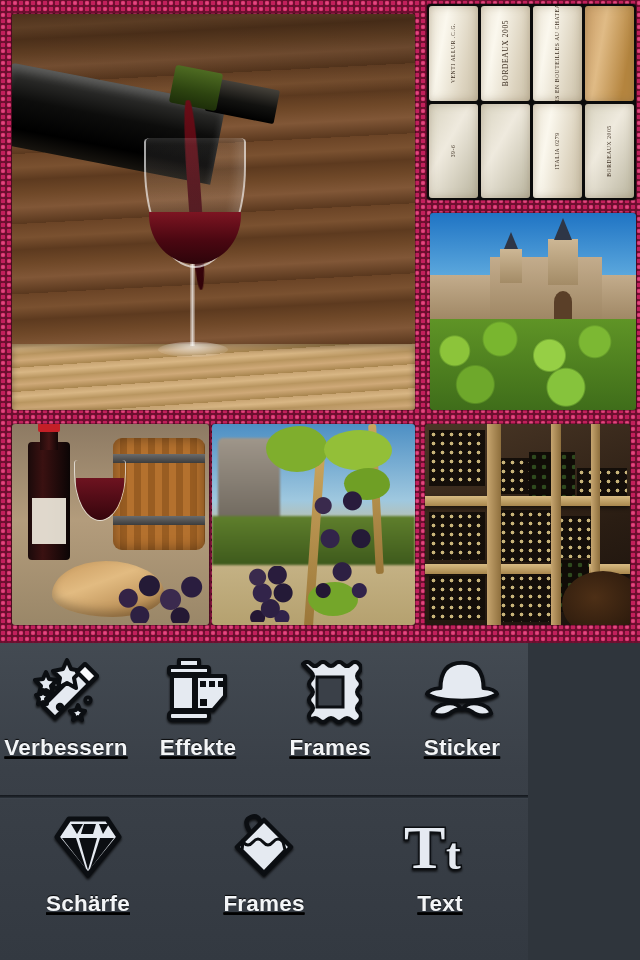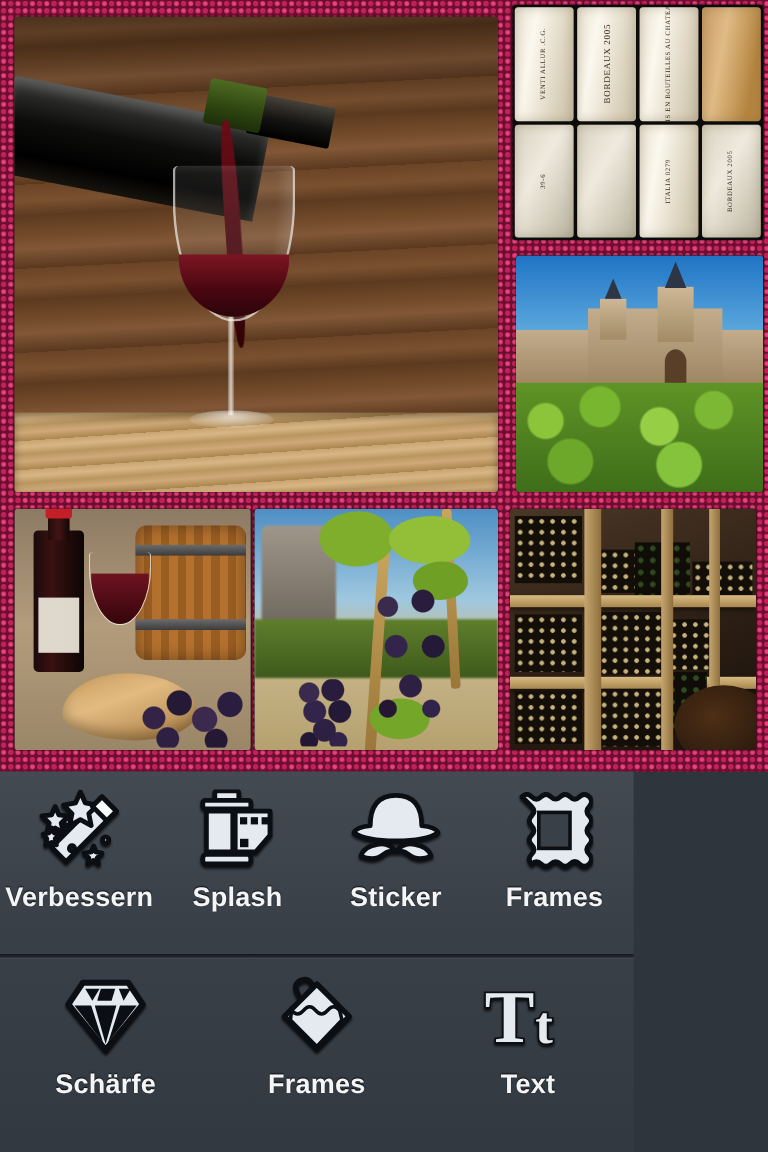--- a/index.html
+++ b/index.html
@@ -161,21 +161,21 @@
   .bottles{position:absolute;
     background-image:radial-gradient(circle,#c8b47a 1.6px,rgba(0,0,0,0) 2.2px);
     background-size:9px 9px;background-color:#140e09;}
   .bottles.side{background-image:radial-gradient(circle,#2e4a1e 2px,rgba(0,0,0,0) 2.6px);
     background-size:10px 10px;background-color:#100c07;}
   .caskbig{position:absolute;right:-14px;bottom:-12px;width:82px;height:66px;
     background:radial-gradient(ellipse at 40% 40%,#4d2f16,#1f1209);border-radius:50%;}
 
   
   #toolbar{position:absolute;left:0;top:643px;width:528px;height:317px;
-    background:linear-gradient(180deg,#434a52 0%,#3a4048 40%,#333941 100%);}
+    background:linear-gradient(180deg,#434a52 0%,#3a4048 40%,#333941 100%);text-decoration:underline;}
   .tb-row{position:relative;display:flex;width:100%;height:150px;}
   .tb-row.r1{height:152px;}
   .tb-sep{position:absolute;left:0;right:0;top:152px;height:4px;
     background:linear-gradient(180deg,#14181d,#20262d 55%,#474e57);}
   .tb-btn{flex:1;display:flex;flex-direction:column;align-items:center;
     justify-content:flex-start;padding-top:12px;cursor:pointer;}
   .tb-ico{width:78px;height:74px;display:flex;align-items:center;justify-content:center;
     filter:drop-shadow(0 2px 1px rgba(0,0,0,.75));}
   .tb-ico svg{display:block;}
   .tb-lbl{margin-top:6px;font-size:22.5px;color:#f3f5f7;font-weight:bold;
@@ -344,46 +344,46 @@
               <rect x="4" y="54" width="40" height="8" rx="3"></rect>
             </g>
             <g fill="#0b0e12">
               <rect x="35" y="23" width="6" height="6"></rect>
               <rect x="44" y="23" width="6" height="6"></rect>
               <rect x="53" y="23" width="6" height="6"></rect>
               <rect x="35" y="41" width="7" height="7"></rect>
             </g>
           </svg>
         </span>
-        <span class="tb-lbl">Splash</span>
-      </div>
-
-      <div class="tb-btn">
-        <span class="tb-ico">
-          <svg width="80" height="68" viewBox="0 0 80 68">
-            <g stroke="#0b0e12" stroke-width="4" stroke-linejoin="round" fill="#e5eaf1">
-              <path d="M18 30 q0-26 22-26 q22 0 22 26 q12 1 14 6 q-10 7 -36 7 q-26 0 -36-7 q2-5 14-6 Z"></path>
-              <path d="M40 52 q6-8 16-6 q12 2 14 10 q-12 5 -20 -2 q-4 -3 -10 -2 q-6 -1 -10 2 q-8 7 -20 2 q2-8 14-10 q10-2 16 6 Z"></path>
-            </g>
-          </svg>
-        </span>
-        <span class="tb-lbl">Sticker</span>
+        <span class="tb-lbl">Effekte</span>
       </div>
 
       <div class="tb-btn">
         <span class="tb-ico">
           <svg width="64" height="70" viewBox="0 0 64 70">
             <path d="M5 7 q4-4 8 0 q4 4 8 0 q4-4 8 0 q4 4 8 0 q4-4 8 0 q4 4 8 0 q4-4 8 0
                      q4 4 0 8 q-4 4 0 8 q4 4 0 8 q-4 4 0 8 q4 4 0 8 q-4 4 0 8 q4 4 0 8
                      q-4 4 -8 0 q-4-4 -8 0 q-4 4 -8 0 q-4-4 -8 0 q-4 4 -8 0 q-4-4 -8 0
                      q-4-4 0-8 q4-4 0-8 q-4-4 0-8 q4-4 0-8 q-4-4 0-8 q4-4 0-8 Z" fill="#e5eaf1" stroke="#0b0e12" stroke-width="4" stroke-linejoin="round"></path>
             <rect x="19" y="20" width="26" height="30" fill="#3a4048" stroke="#0b0e12" stroke-width="3"></rect>
           </svg>
         </span>
         <span class="tb-lbl">Frames</span>
+      </div>
+
+      <div class="tb-btn">
+        <span class="tb-ico">
+          <svg width="80" height="68" viewBox="0 0 80 68">
+            <g stroke="#0b0e12" stroke-width="4" stroke-linejoin="round" fill="#e5eaf1">
+              <path d="M18 30 q0-26 22-26 q22 0 22 26 q12 1 14 6 q-10 7 -36 7 q-26 0 -36-7 q2-5 14-6 Z"></path>
+              <path d="M40 52 q6-8 16-6 q12 2 14 10 q-12 5 -20 -2 q-4 -3 -10 -2 q-6 -1 -10 2 q-8 7 -20 2 q2-8 14-10 q10-2 16 6 Z"></path>
+            </g>
+          </svg>
+        </span>
+        <span class="tb-lbl">Sticker</span>
       </div>
 
       <div class="tb-sep"></div>
     </div>
 
     <div class="tb-row r2">
 
       <div class="tb-btn">
         <span class="tb-ico">
           <svg width="70" height="66" viewBox="0 0 70 66">

